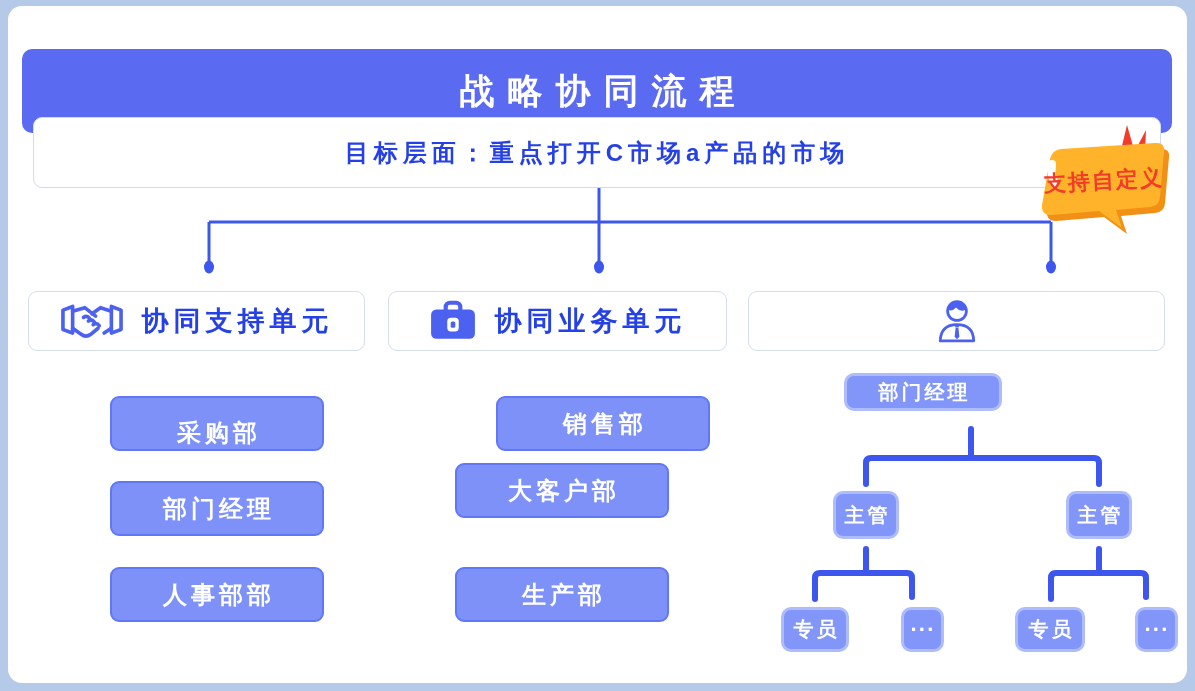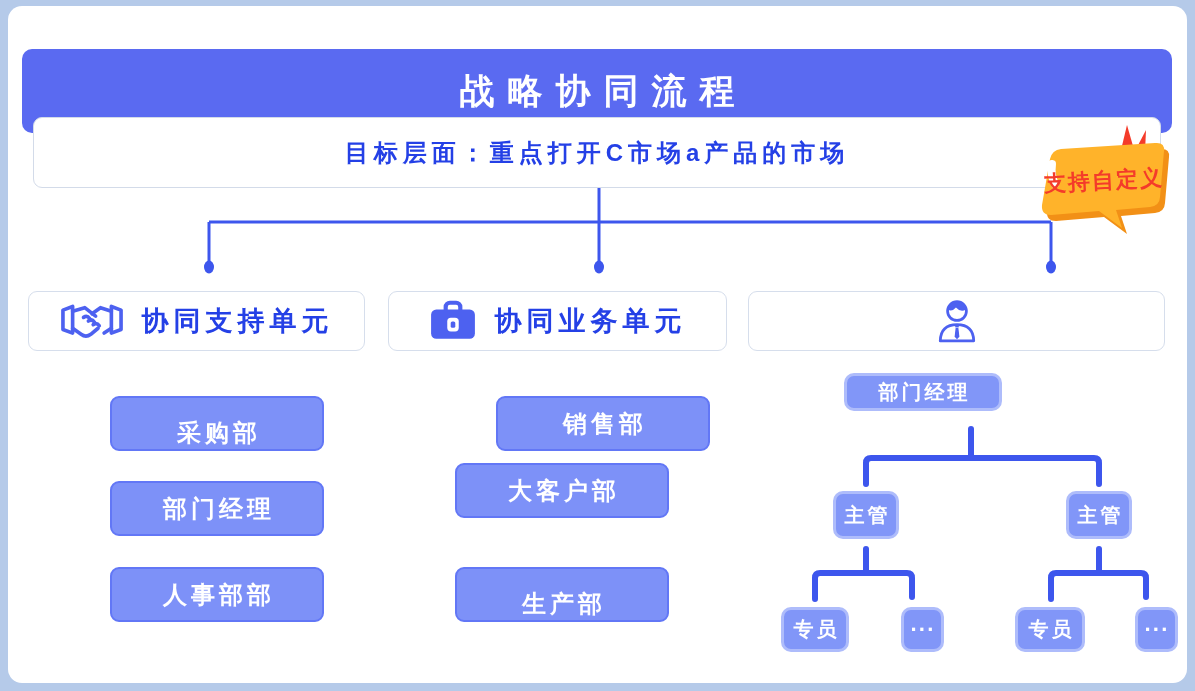--- a/index.html
+++ b/index.html
@@ -136,21 +136,21 @@
 <div class="dept-box" style="left:110px;top:567px;">
   <span>人事部部</span>
 </div>
 
 <div class="dept-box" style="left:448px;top:396px;margin-left:48px;">
   <span>销售部</span>
 </div>
 <div class="dept-box" style="left:455px;top:463px;">
   <span>大客户部</span>
 </div>
-<div class="dept-box" style="left:455px;top:567px;align-items:flex-end;">
+<div class="dept-box" style="left:455px;top:567px;">
   <span>生产部</span>
 </div>
 
 <div class="tree-node" style="left:844px;top:373px;width:158px;height:38px;">
   <span>部门经理</span>
 </div>
 <div class="tree-node" style="left:833px;top:491px;width:66px;height:48px;">
   <span>主管</span>
 </div>
 <div class="tree-node" style="left:1066px;top:491px;width:66px;height:48px;">

